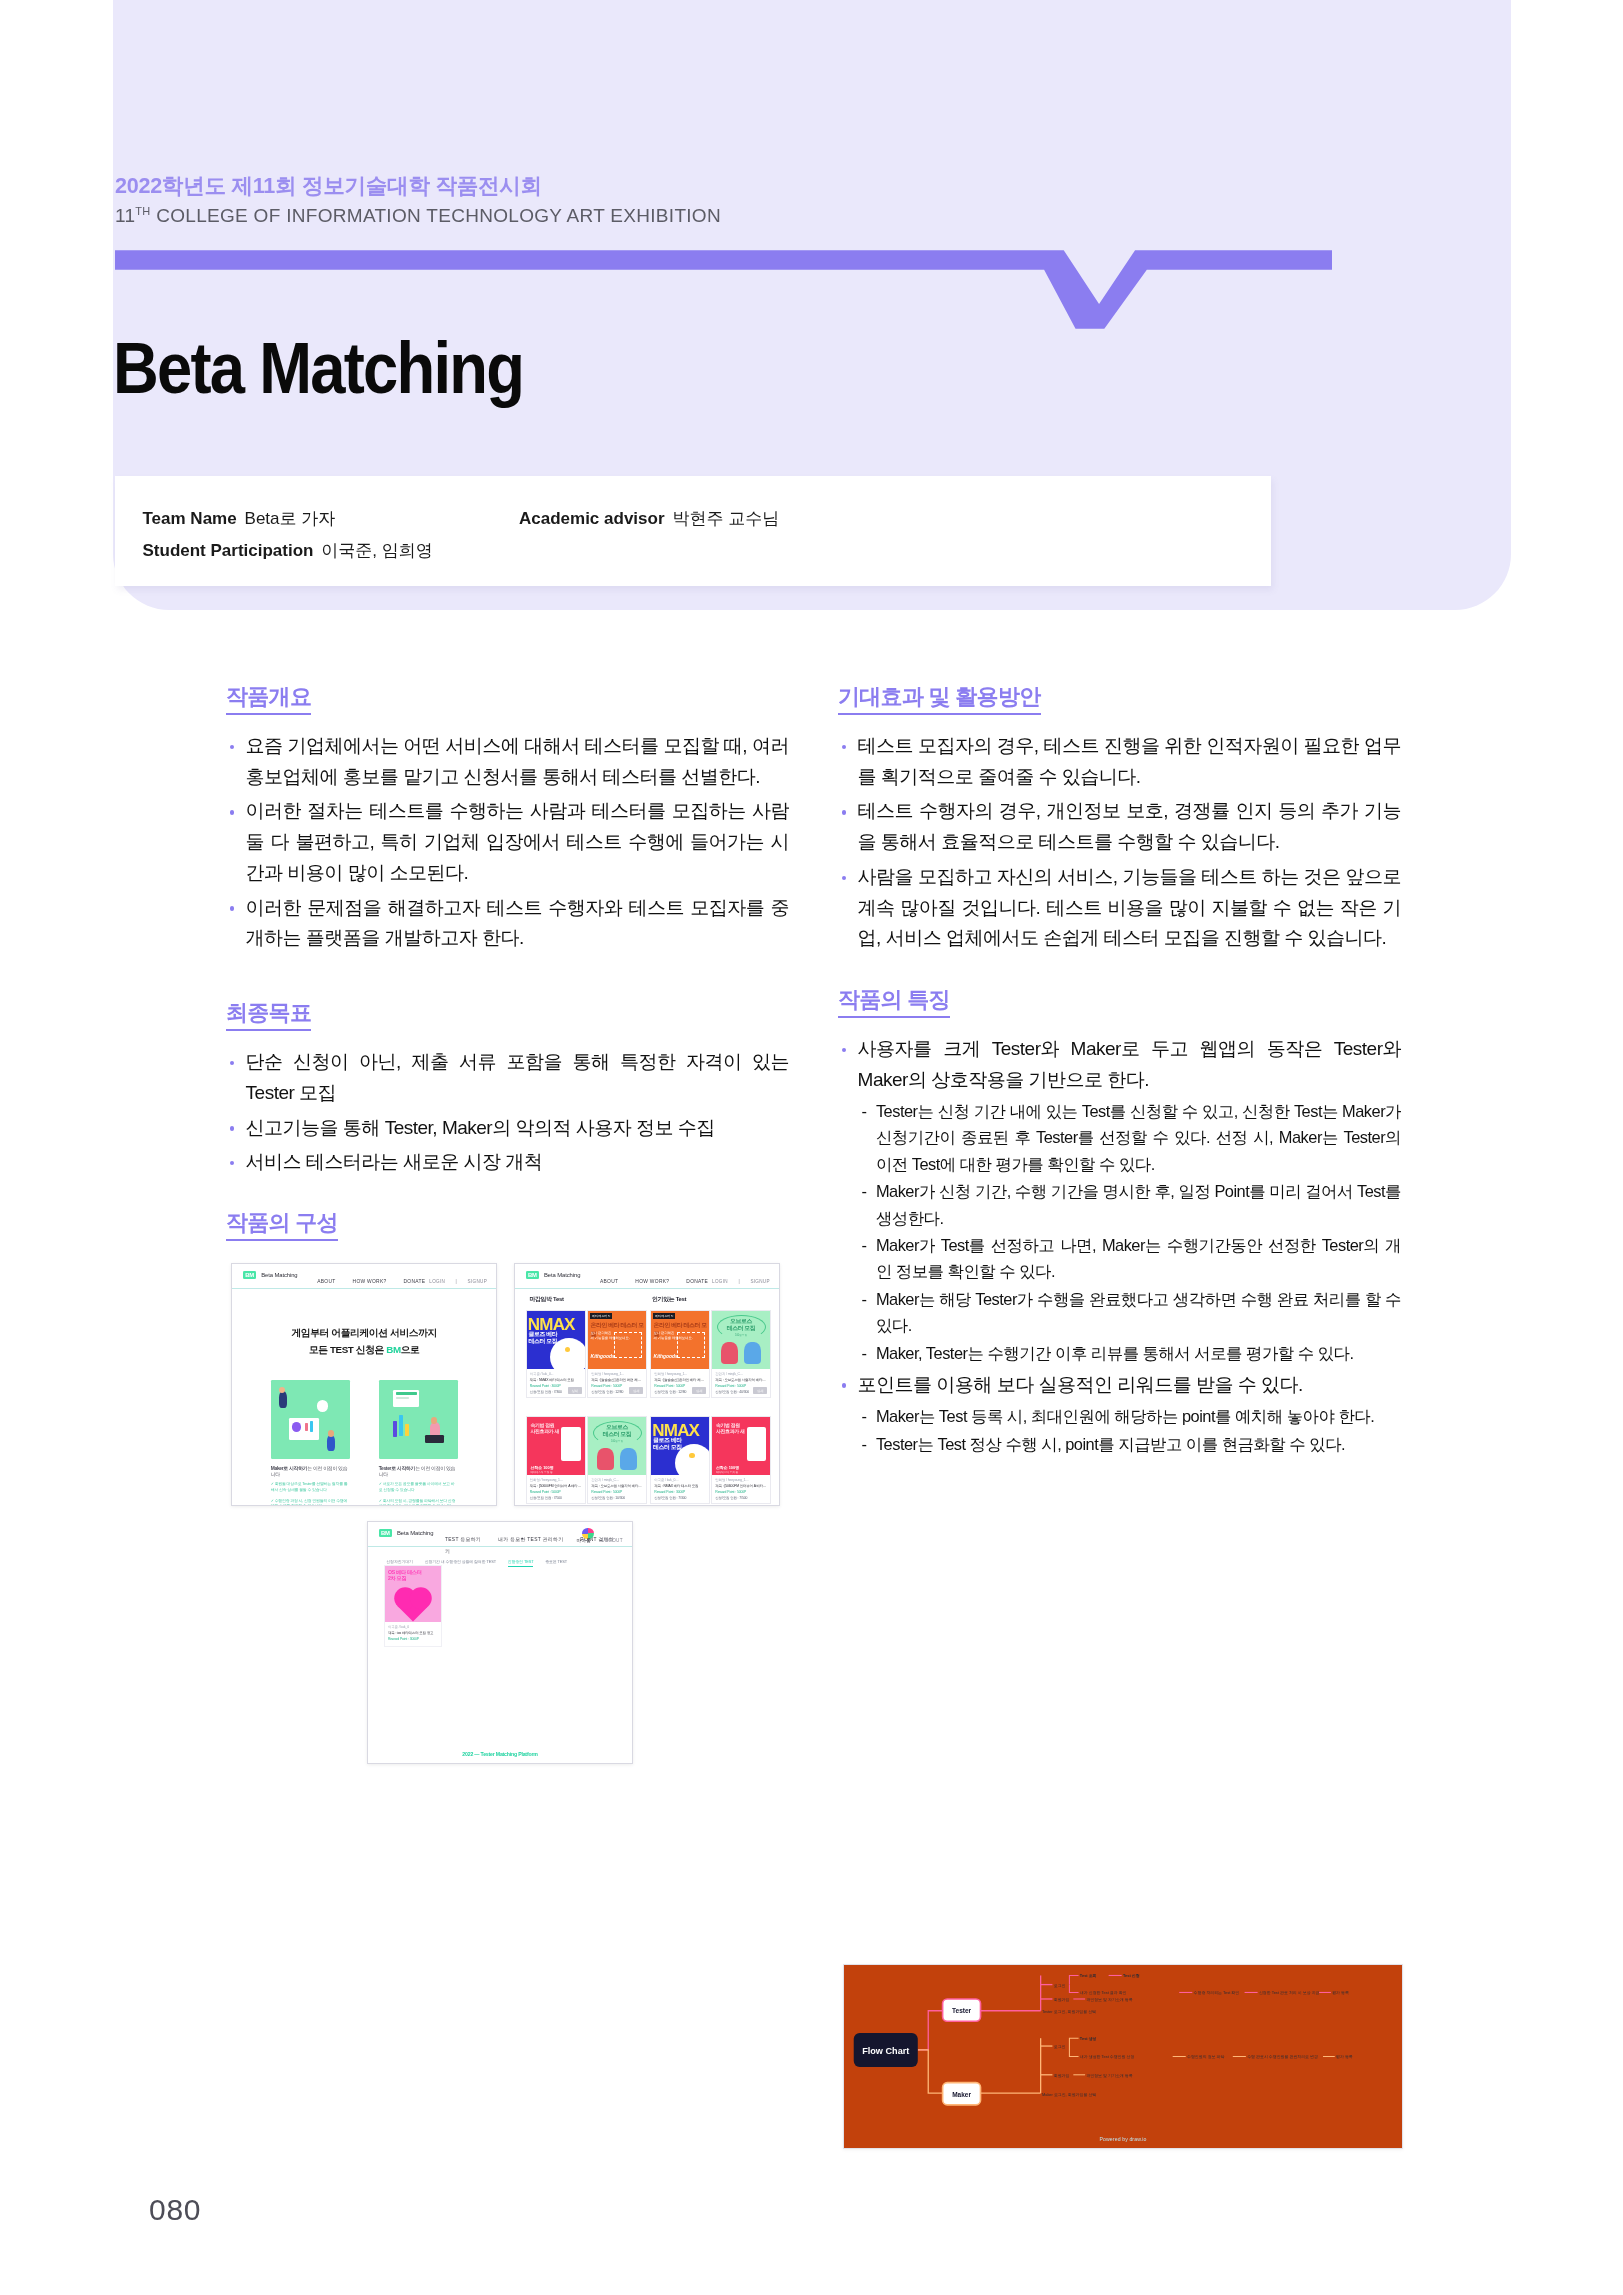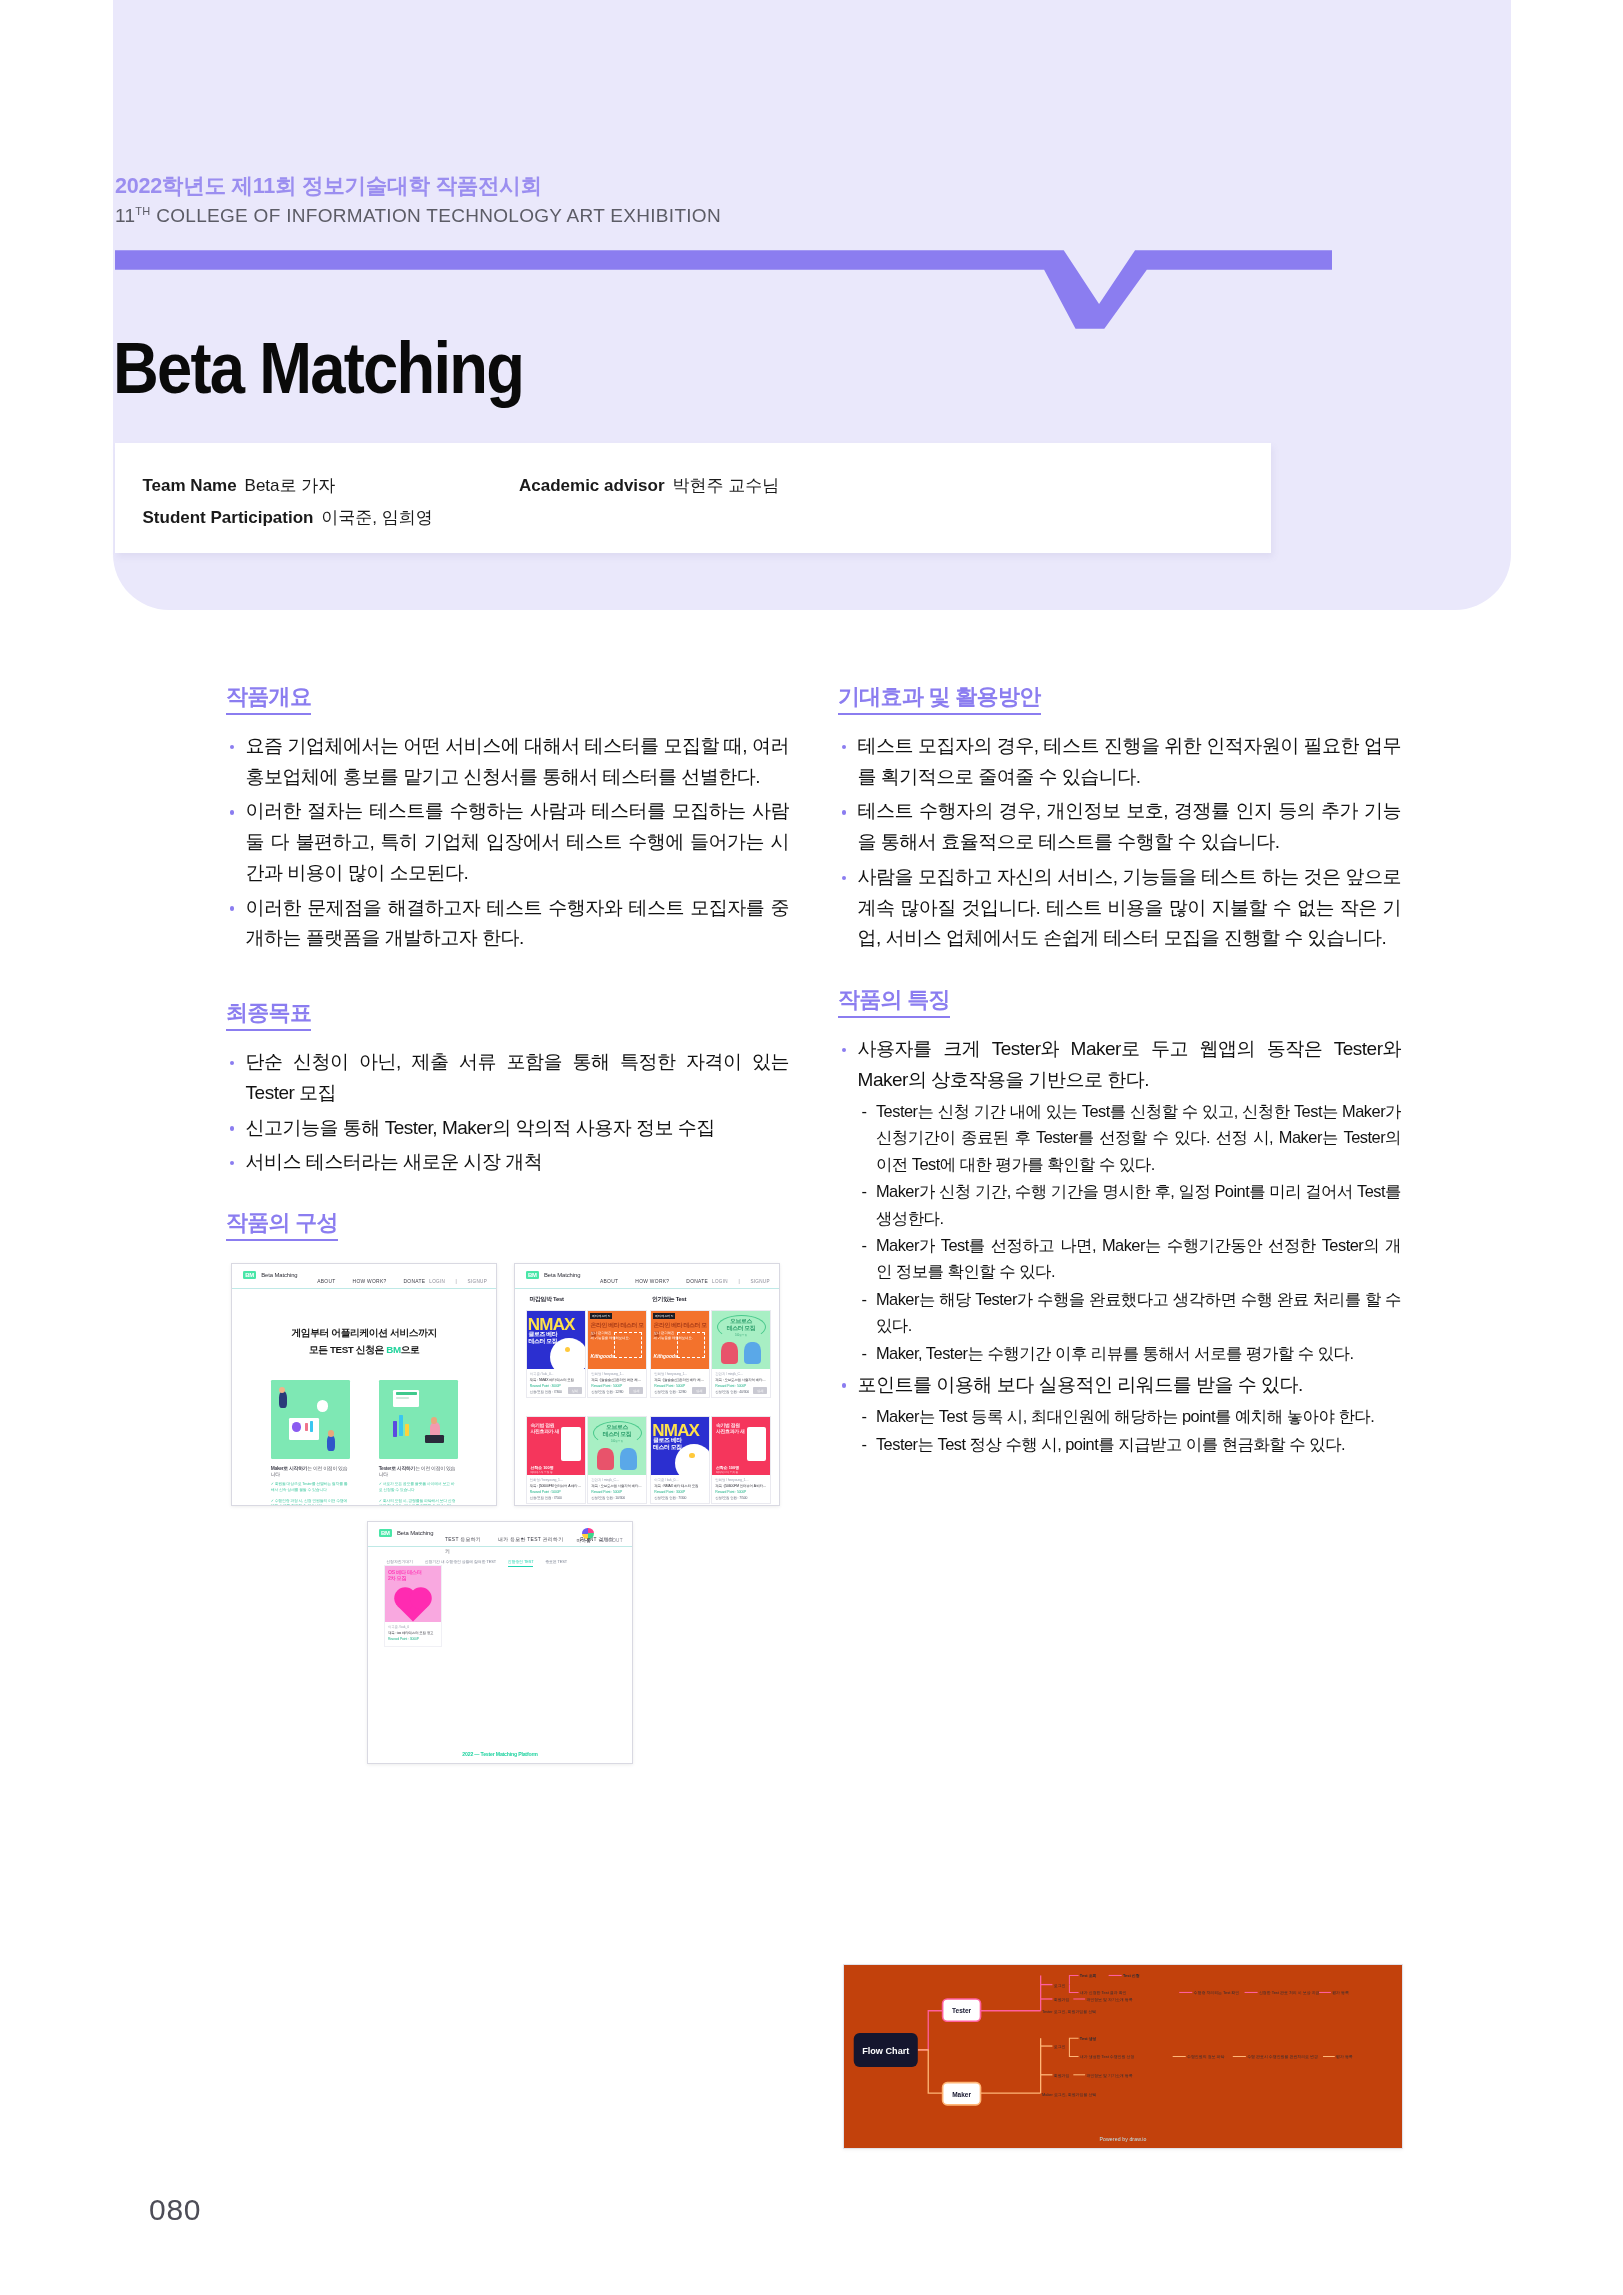--- a/index.html
+++ b/index.html
@@ -77,21 +77,21 @@
     letter-spacing: -2px;
     color: #0a0a0a;
     font-family: "Liberation Sans Narrow", "Liberation Sans", sans-serif;
     transform: scaleX(0.88);
     transform-origin: left center;
   }
 
   .info-card {
     position: absolute;
     left: 115px;
-    top: 443px;
+    top: 476px;
     width: 1156px;
     height: 110px;
     background: #ffffff;
     box-shadow: 2px 3.9px 6.5px rgba(120,110,170,0.10);
   }
   .info-row {
     position: absolute;
     font-size: 17px;
     white-space: nowrap;
     color: #1a1a1a;

